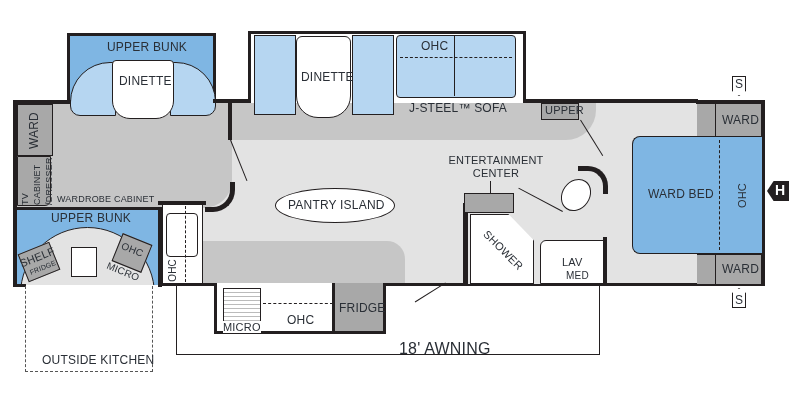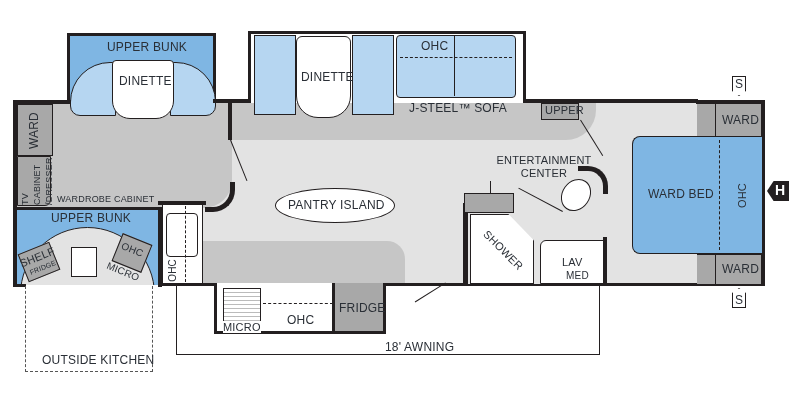--- a/index.html
+++ b/index.html
@@ -96,27 +96,27 @@
   <div class="lbl" style="left:223px;top:321px;font-size:11px;background:#fff;">MICRO</div>
   <div class="abs" style="left:263px;top:303px;width:70px;height:0;border-top:1.2px dashed #231f20;"></div>
   <div class="lbl" style="left:287px;top:313px;font-size:12px;">OHC</div>
   <div class="abs cab" style="left:332px;top:283px;width:54px;height:51px;border:3px solid #231f20;border-top:none;"></div>
   <div class="lbl" style="left:339px;top:301px;font-size:12px;">FRIDGE</div>
 
   <div class="wall" style="left:158px;top:283px;width:58px;height:3px;"></div>
   <div class="wall" style="left:384px;top:283px;width:380px;height:3px;"></div>
 
   <div class="abs" style="left:176px;top:286px;width:424px;height:69px;border:1.2px solid #231f20;border-top:none;box-sizing:border-box;"></div>
-  <div class="lbl" style="left:385px;top:340px;font-size:12px;">18' AWNING</div>
+  <div class="lbl" style="left:399px;top:340px;font-size:16px;">18' AWNING</div>
   <div class="abs" style="left:445px;top:283px;width:1.2px;height:36px;background:#231f20;transform:rotate(58deg);transform-origin:top;"></div>
 
   <div class="abs" style="left:463px;top:208px;width:142px;height:76px;background:#e3e3e3;"></div>
   <div class="wall" style="left:463px;top:203px;width:5px;height:82px;"></div>
   <div class="abs cab" style="left:464px;top:193px;width:50px;height:20px;"></div>
-  <div class="lbl" style="left:444px;top:154px;font-size:11px;text-align:center;width:104px;white-space:normal;line-height:13px;margin-left:48px;">ENTERTAINMENT CENTER</div>
+  <div class="lbl" style="left:444px;top:154px;font-size:11px;text-align:center;width:104px;white-space:normal;line-height:13px;">ENTERTAINMENT CENTER</div>
   <div class="abs" style="left:490px;top:181px;width:1px;height:12px;background:#231f20;"></div>
   <div class="abs" style="left:470px;top:214px;width:64px;height:70px;background:#fff;border:1.2px solid #231f20;clip-path:polygon(0 0,60% 0,100% 38%,100% 100%,0 100%);box-sizing:border-box;"></div>
   <div class="lbl" style="left:478px;top:244px;font-size:11px;transform:rotate(45deg);">SHOWER</div>
   <div class="abs" style="left:540px;top:240px;width:64px;height:44px;background:#fff;border:1.2px solid #231f20;border-radius:6px 0 0 0;box-sizing:border-box;"></div>
   <div class="lbl" style="left:562px;top:256px;font-size:11px;">LAV</div>
   <div class="lbl" style="left:566px;top:270px;font-size:10px;">MED</div>
   <div class="wall" style="left:603px;top:237px;width:4px;height:48px;"></div>
 
   <div class="abs" style="left:562px;top:178px;width:28px;height:34px;background:#fff;border:1.2px solid #231f20;border-radius:50%;transform:rotate(35deg);box-sizing:border-box;"></div>
   <div class="abs" style="left:578px;top:166px;width:30px;height:28px;border-top:5px solid #231f20;border-right:5px solid #231f20;border-radius:0 20px 0 0;box-sizing:border-box;"></div>

